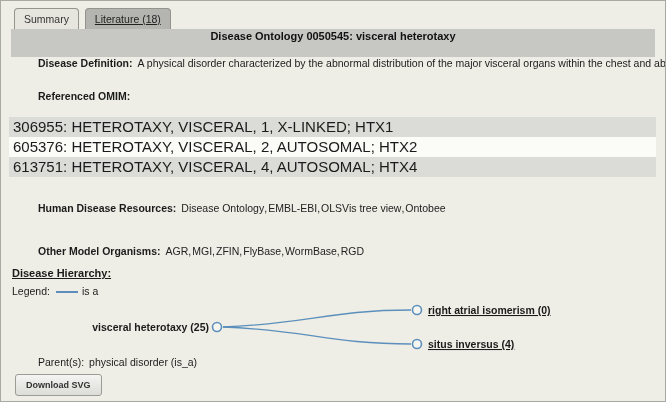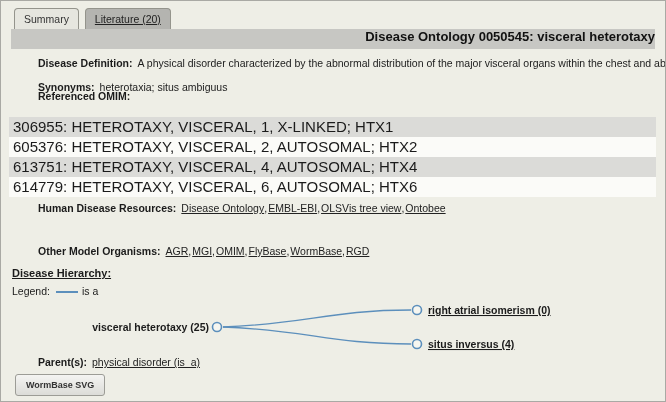--- a/index.html
+++ b/index.html
@@ -17,27 +17,27 @@
   .tab {
     display:inline-block; padding:4px 9px 8px; margin-right:3px;
     font-size:10.5px; border:1px solid #94948c; border-bottom:none;
     border-radius:4px 4px 0 0; vertical-align:bottom; cursor:pointer;
   }
   .tab.active { background:#e6e6df; color:#333; }
   .tab.inactive { background:var(--tab_inactive); }
   .tab.inactive .tab-label { text-decoration:underline; color:#222; }
   
   .header-bar {
-    position:absolute; left:10px; right:10px; top:28px; height:20px;
-    background:var(--header_bar); text-align:right;
-    font-weight:bold; font-size:13px; line-height:15px; color:#111;
+    position:absolute; left:10px; right:10px; top:28px; height:28px;
+    background:var(--header_bar); text-align:center;
+    font-weight:bold; font-size:11px; line-height:15px; color:#111;
   }
   .line { position:absolute; left:11px; right:10px; margin:0; white-space:nowrap; }
   .lbl { font-weight:bold; margin-right:5px;padding-left:26px; }
-  a.lnk { color:#222; text-decoration:underline; cursor:pointer;text-align:center; }
+  a.lnk { color:#222; cursor:pointer;text-align:center; }
   .link-list a:not(:last-child)::after { content:", "; display:inline-block; padding-right:1px; }
   
   .omim-rows { position:absolute; left:8px; right:9px; top:116px; }
   .omim-row { height:20px; line-height:20px; padding-left:4px; font-size:15px; background:var(--row_light); }
   .omim-row.odd { background:var(--row_alt); }
   
   .info-icon {
     display:inline-block; width:11px; height:11px; border-radius:50%;
     background:var(--info_icon); color:#fff; text-align:center;
     font-family:"Liberation Serif", serif; font-style:italic; font-weight:bold;
@@ -62,52 +62,48 @@
 </head>
 <body>
 
 <div class="page">
 
   <div class="tabs">
     <div class="tab active">
       <span class="tab-label">Summary</span>
     </div>
     <div class="tab inactive">
-      <span class="tab-label">Literature (20)</span>
+      <span class="tab-label">Literature (18)</span>
     </div>
   </div>
 
   <div class="header-bar">Disease Ontology 0050545: visceral heterotaxy</div>
 
   <p class="line" style="top:56px">
     <b class="lbl">Disease Definition:</b><span>A physical disorder characterized by the abnormal distribution of the major visceral organs within the chest and abdomen.</span>
   </p>
 
-  <p class="line" style="top:80px">
-    <b class="lbl">Synonyms:</b><span>heterotaxia; situs ambiguus</span>
-  </p>
 
   <p class="line" style="top:89px">
     <b class="lbl">Referenced OMIM:</b>
   </p>
 
   <div class="omim-rows">
     <div class="omim-row odd">306955: HETEROTAXY, VISCERAL, 1, X-LINKED; HTX1</div>
     <div class="omim-row">605376: HETEROTAXY, VISCERAL, 2, AUTOSOMAL; HTX2</div>
     <div class="omim-row odd">613751: HETEROTAXY, VISCERAL, 4, AUTOSOMAL; HTX4</div>
-    <div class="omim-row">614779: HETEROTAXY, VISCERAL, 6, AUTOSOMAL; HTX6</div>
   </div>
 
   <p class="line" style="top:201px">
     <b class="lbl">Human Disease Resources:</b><span class="link-list"><a class="lnk">Disease Ontology</a><a class="lnk">EMBL-EBI</a><a class="lnk">OLSVis tree view</a><a class="lnk">Ontobee</a></span>
   </p>
 
 
   <p class="line" style="top:244px">
-    <b class="lbl">Other Model Organisms:</b><span class="link-list"><a class="lnk">AGR</a><a class="lnk">MGI</a><a class="lnk">OMIM</a><a class="lnk">FlyBase</a><a class="lnk">WormBase</a><a class="lnk">RGD</a></span>
+    <b class="lbl">Other Model Organisms:</b><span class="link-list"><a class="lnk">AGR</a><a class="lnk">MGI</a><a class="lnk">ZFIN</a><a class="lnk">FlyBase</a><a class="lnk">WormBase</a><a class="lnk">RGD</a></span>
   </p>
 
   <p class="line" style="top:266px">
     <span class="hier-head">Disease Hierarchy:</span>
   </p>
 
   <p class="line" style="top:284px">
     <span>Legend:</span><span class="legend-swatch"></span><span>is a</span>
   </p>
 
@@ -116,18 +112,18 @@
     <path class="edge" d="M222,30 C305,33 330,47 410,47"></path>
     <circle class="node" cx="216" cy="30" r="4.5"></circle>
     <circle class="node" cx="416" cy="13" r="4.5"></circle>
     <circle class="node" cx="416" cy="47" r="4.5"></circle>
     <text x="208" y="34" text-anchor="end">visceral heterotaxy (25)</text>
     <text class="child-label" x="427" y="17">right atrial isomerism (0)</text>
     <text class="child-label" x="427" y="51">situs inversus (4)</text>
   </svg>
 
   <p class="line" style="top:355px">
-    <span class="lbl" style="font-weight:bold">Parent(s):</span><a class="lnk">physical disorder (is_a)</a>
+    <span class="lbl" style="font-weight:normal">Parent(s):</span><a class="lnk">physical disorder (is_a)</a>
   </p>
 
-  <button class="dl-btn">WormBase SVG</button>
+  <button class="dl-btn">Download SVG</button>
 
 </div>
 
 </body></html>

